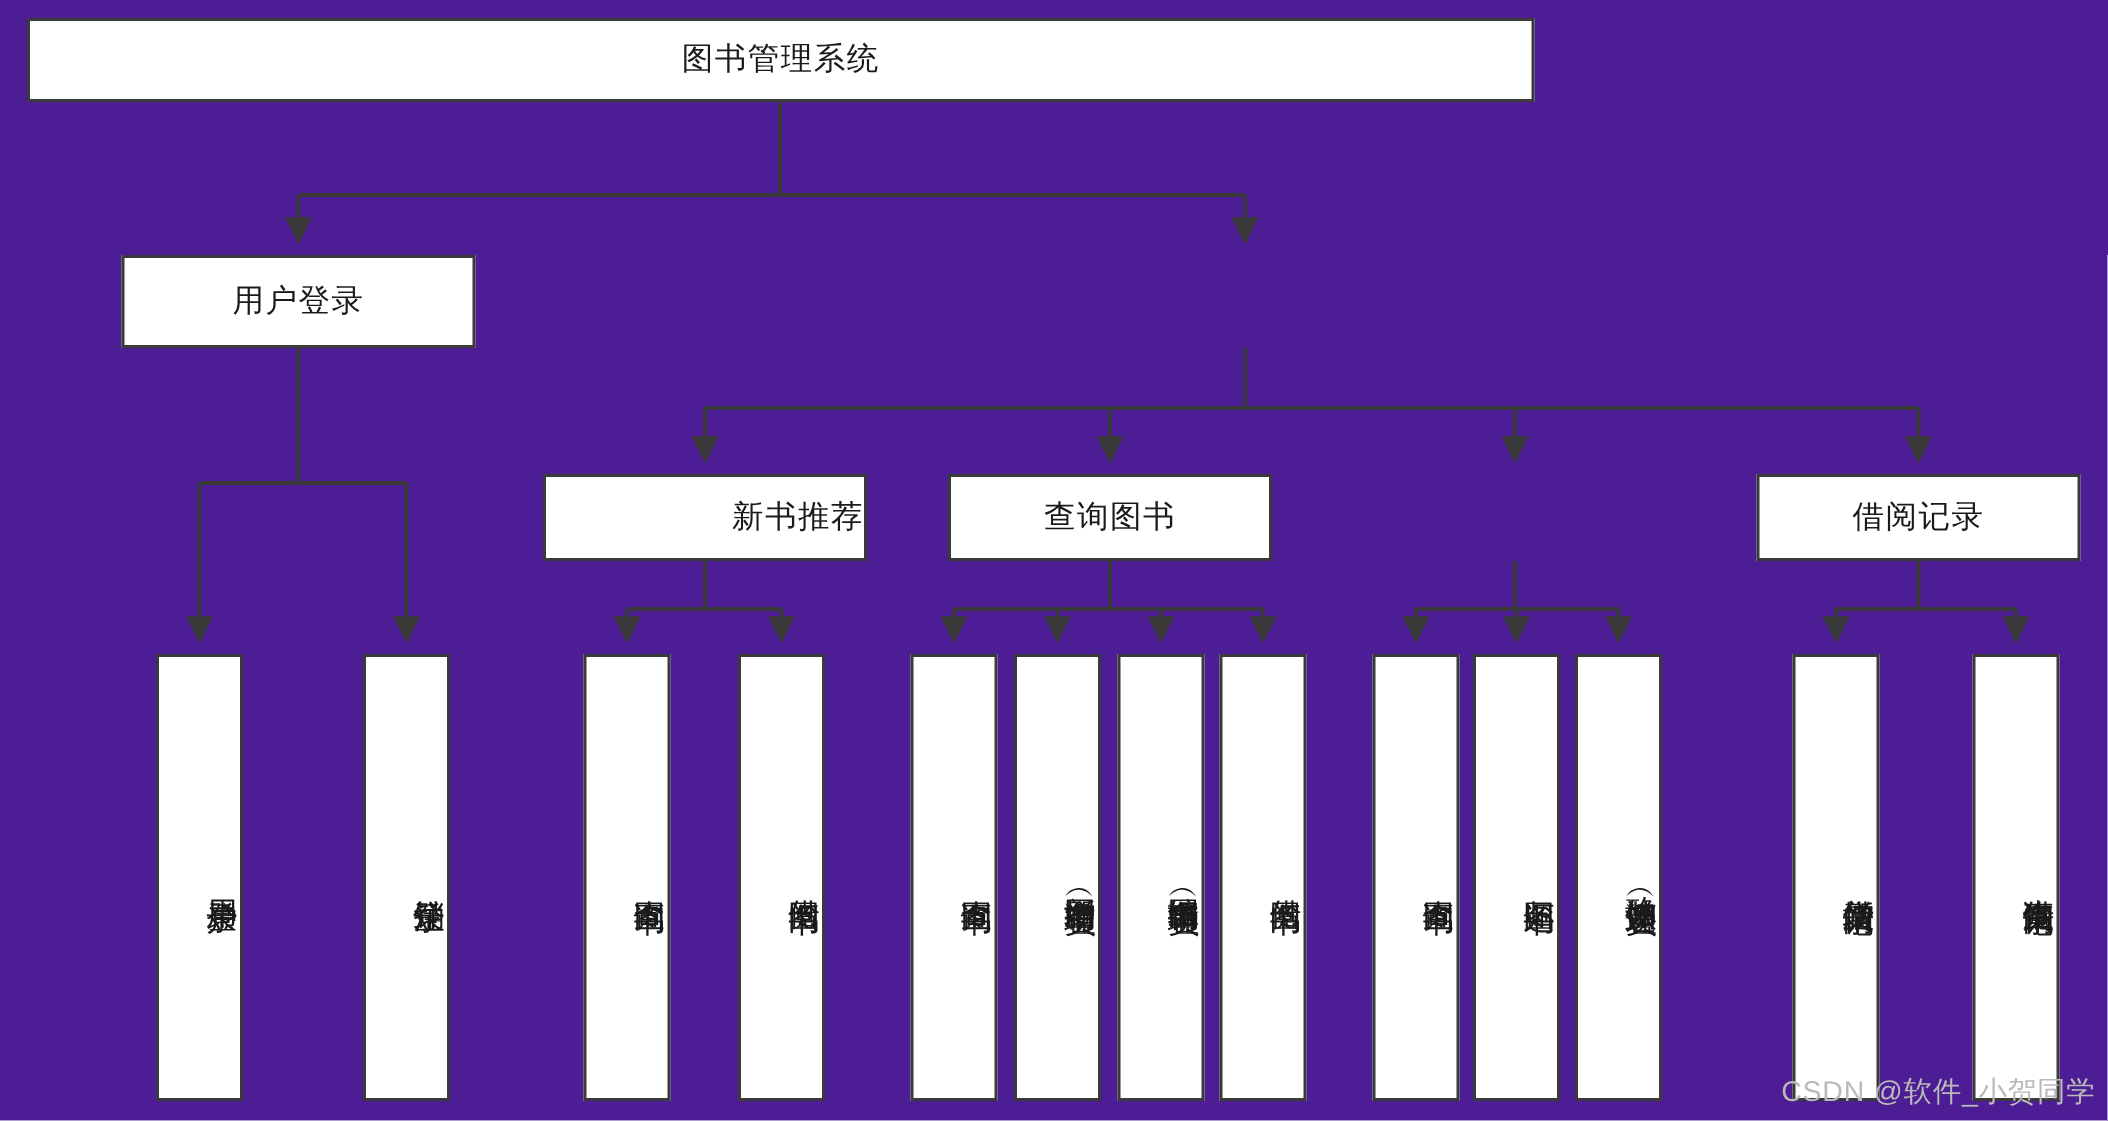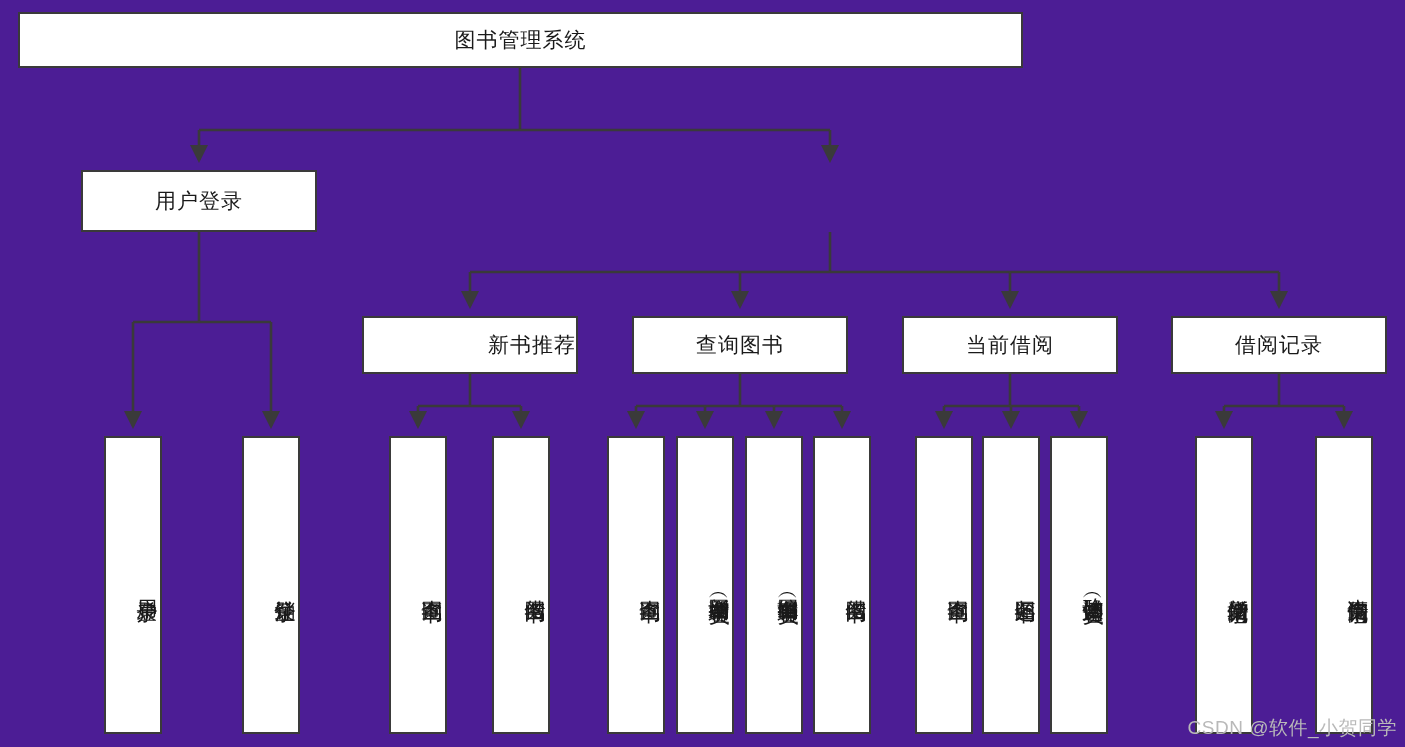--- a/index.html
+++ b/index.html
@@ -131,23 +131,20 @@
   <div class="node node-h" style="left:81px; top:170px; width:236px; height:62px;">
     <span>用户登录</span>
   </div>
 
   <div class="node node-h" style="left:362px; top:316px; width:216px; height:58px;justify-content:flex-end;">
     <span>新书推荐</span>
   </div>
   <div class="node node-h" style="left:632px; top:316px; width:216px; height:58px;">
     <span>查询图书</span>
   </div>
-  <div class="node node-h" style="left:902px; top:316px; width:216px; height:58px;">
-    <span>当前借阅</span>
-  </div>
   <div class="node node-h" style="left:1171px; top:316px; width:216px; height:58px;">
     <span>借阅记录</span>
   </div>
 
   <div class="node node-v" style="left:104px; top:436px; width:58px; height:298px;">
     <span>用户登录</span>
   </div>
   <div class="node node-v" style="left:242px; top:436px; width:58px; height:298px;">
     <span>注销登录</span>
   </div>

